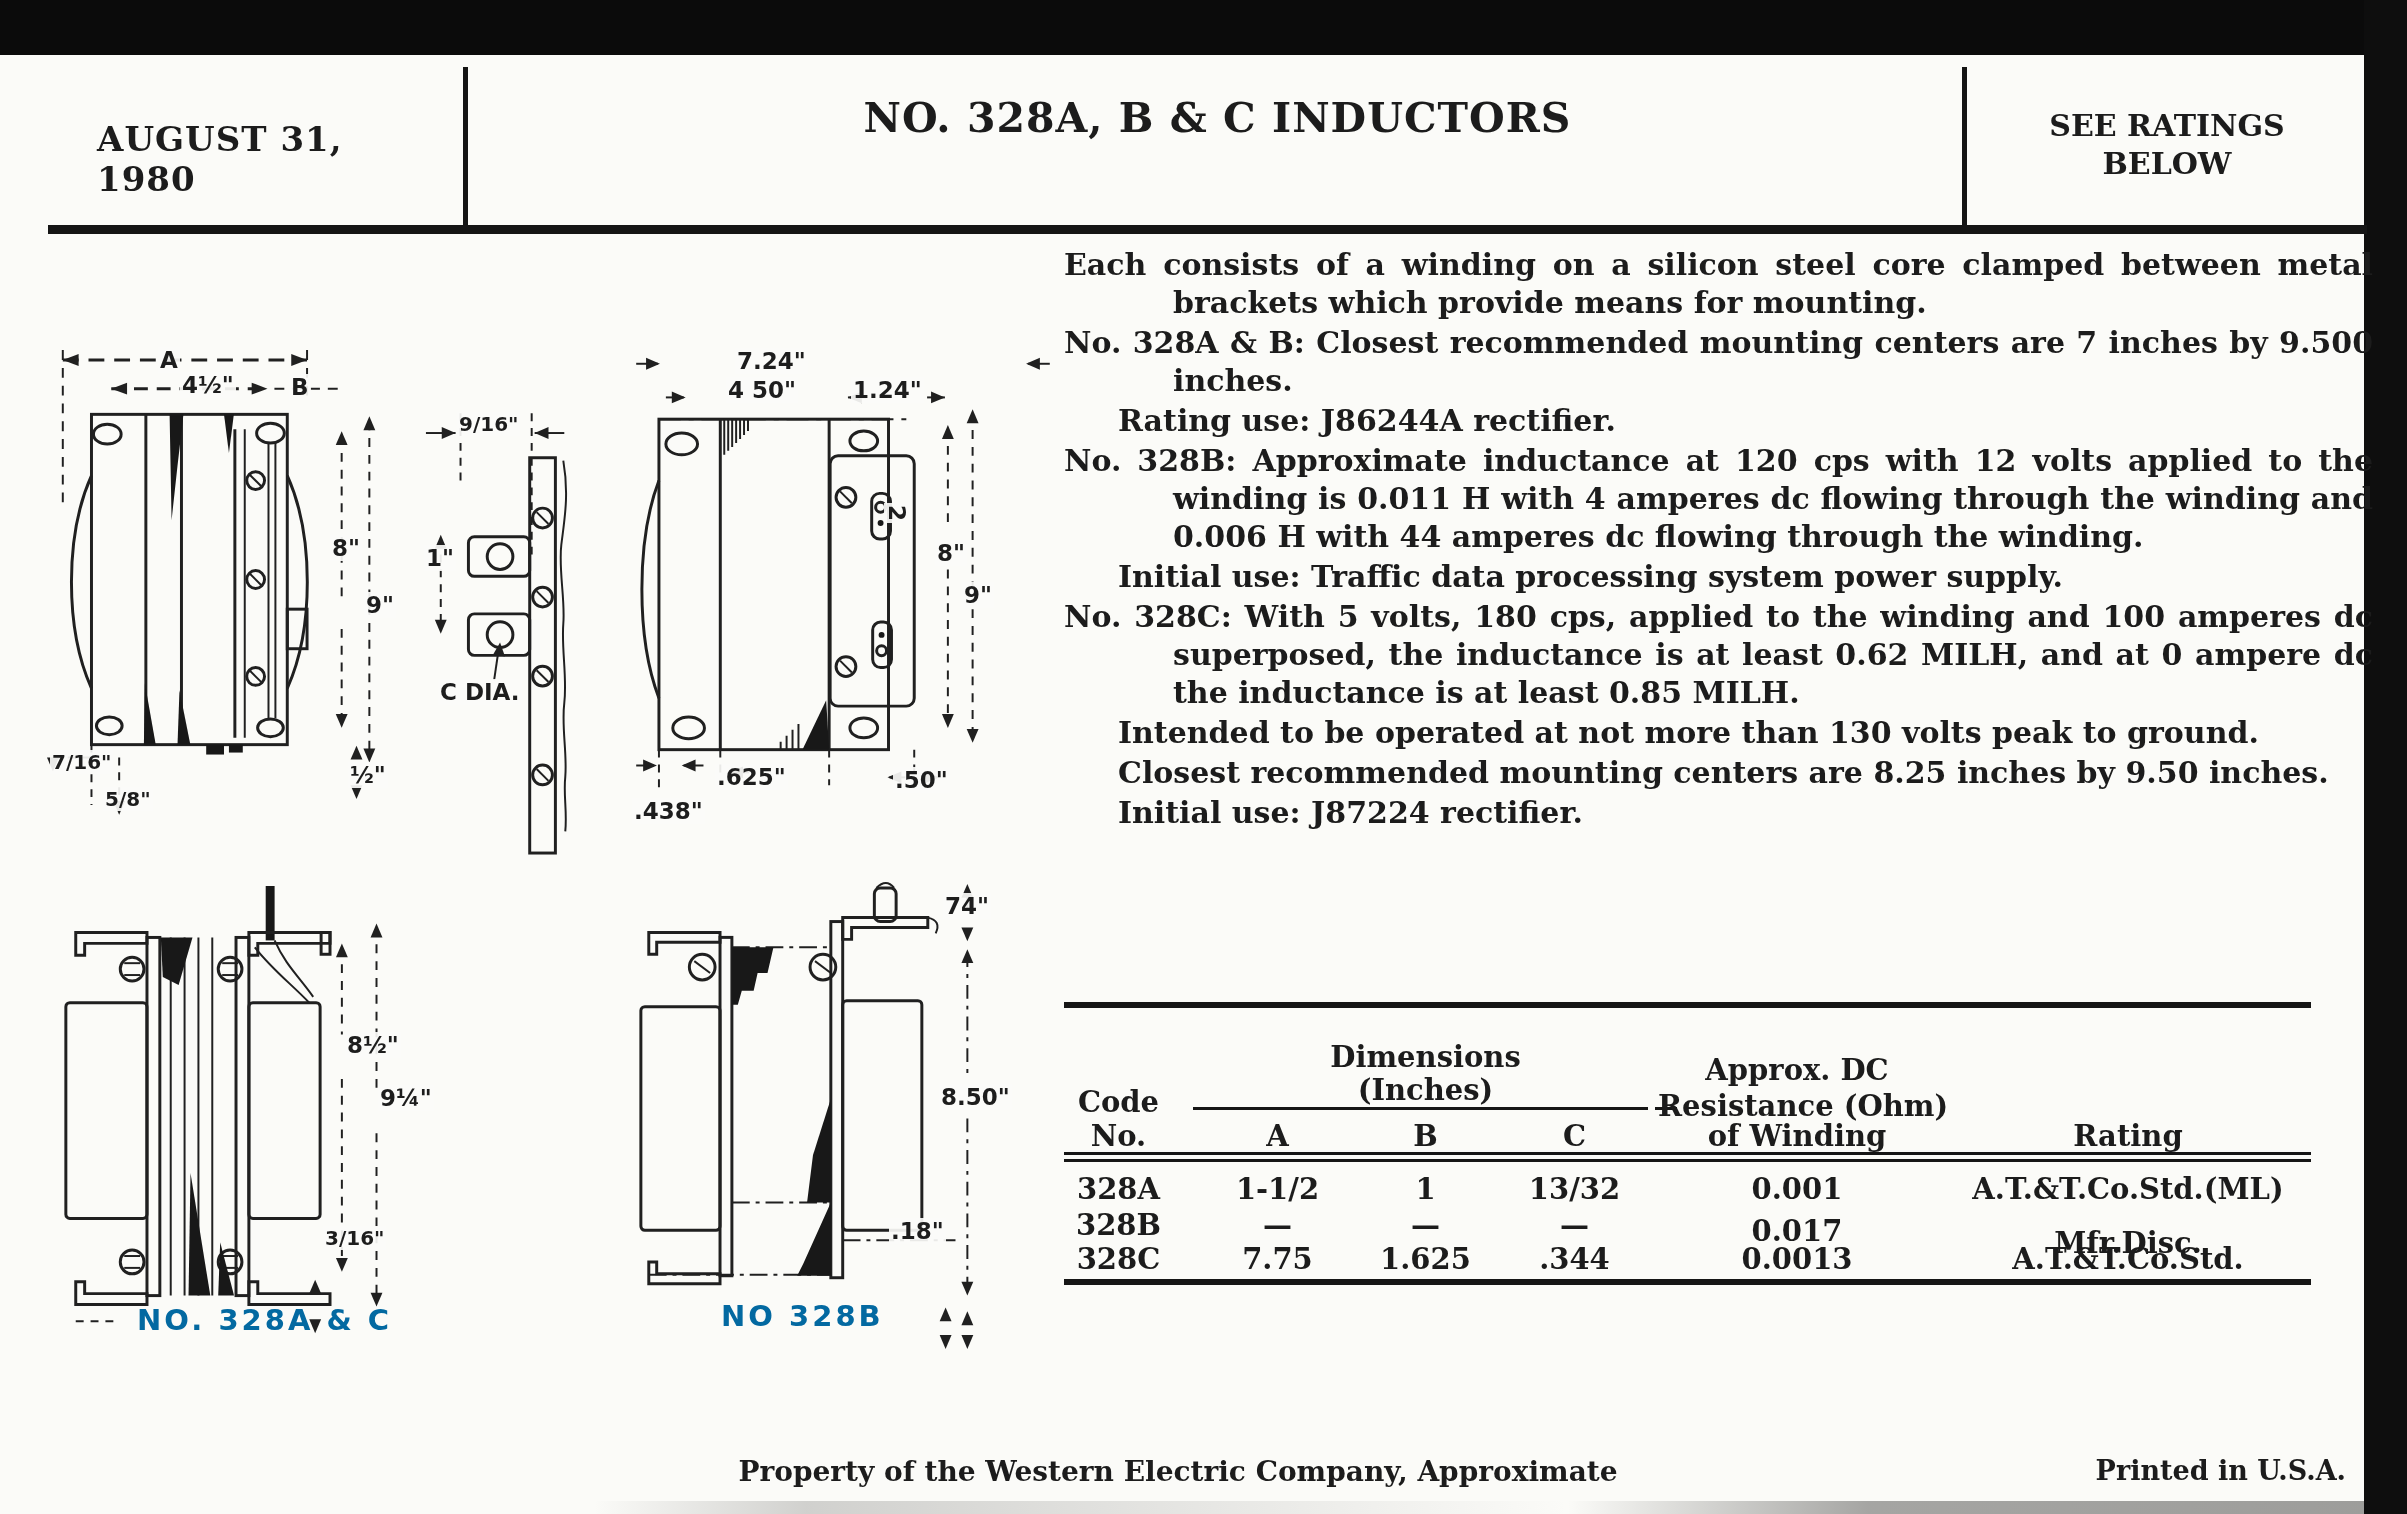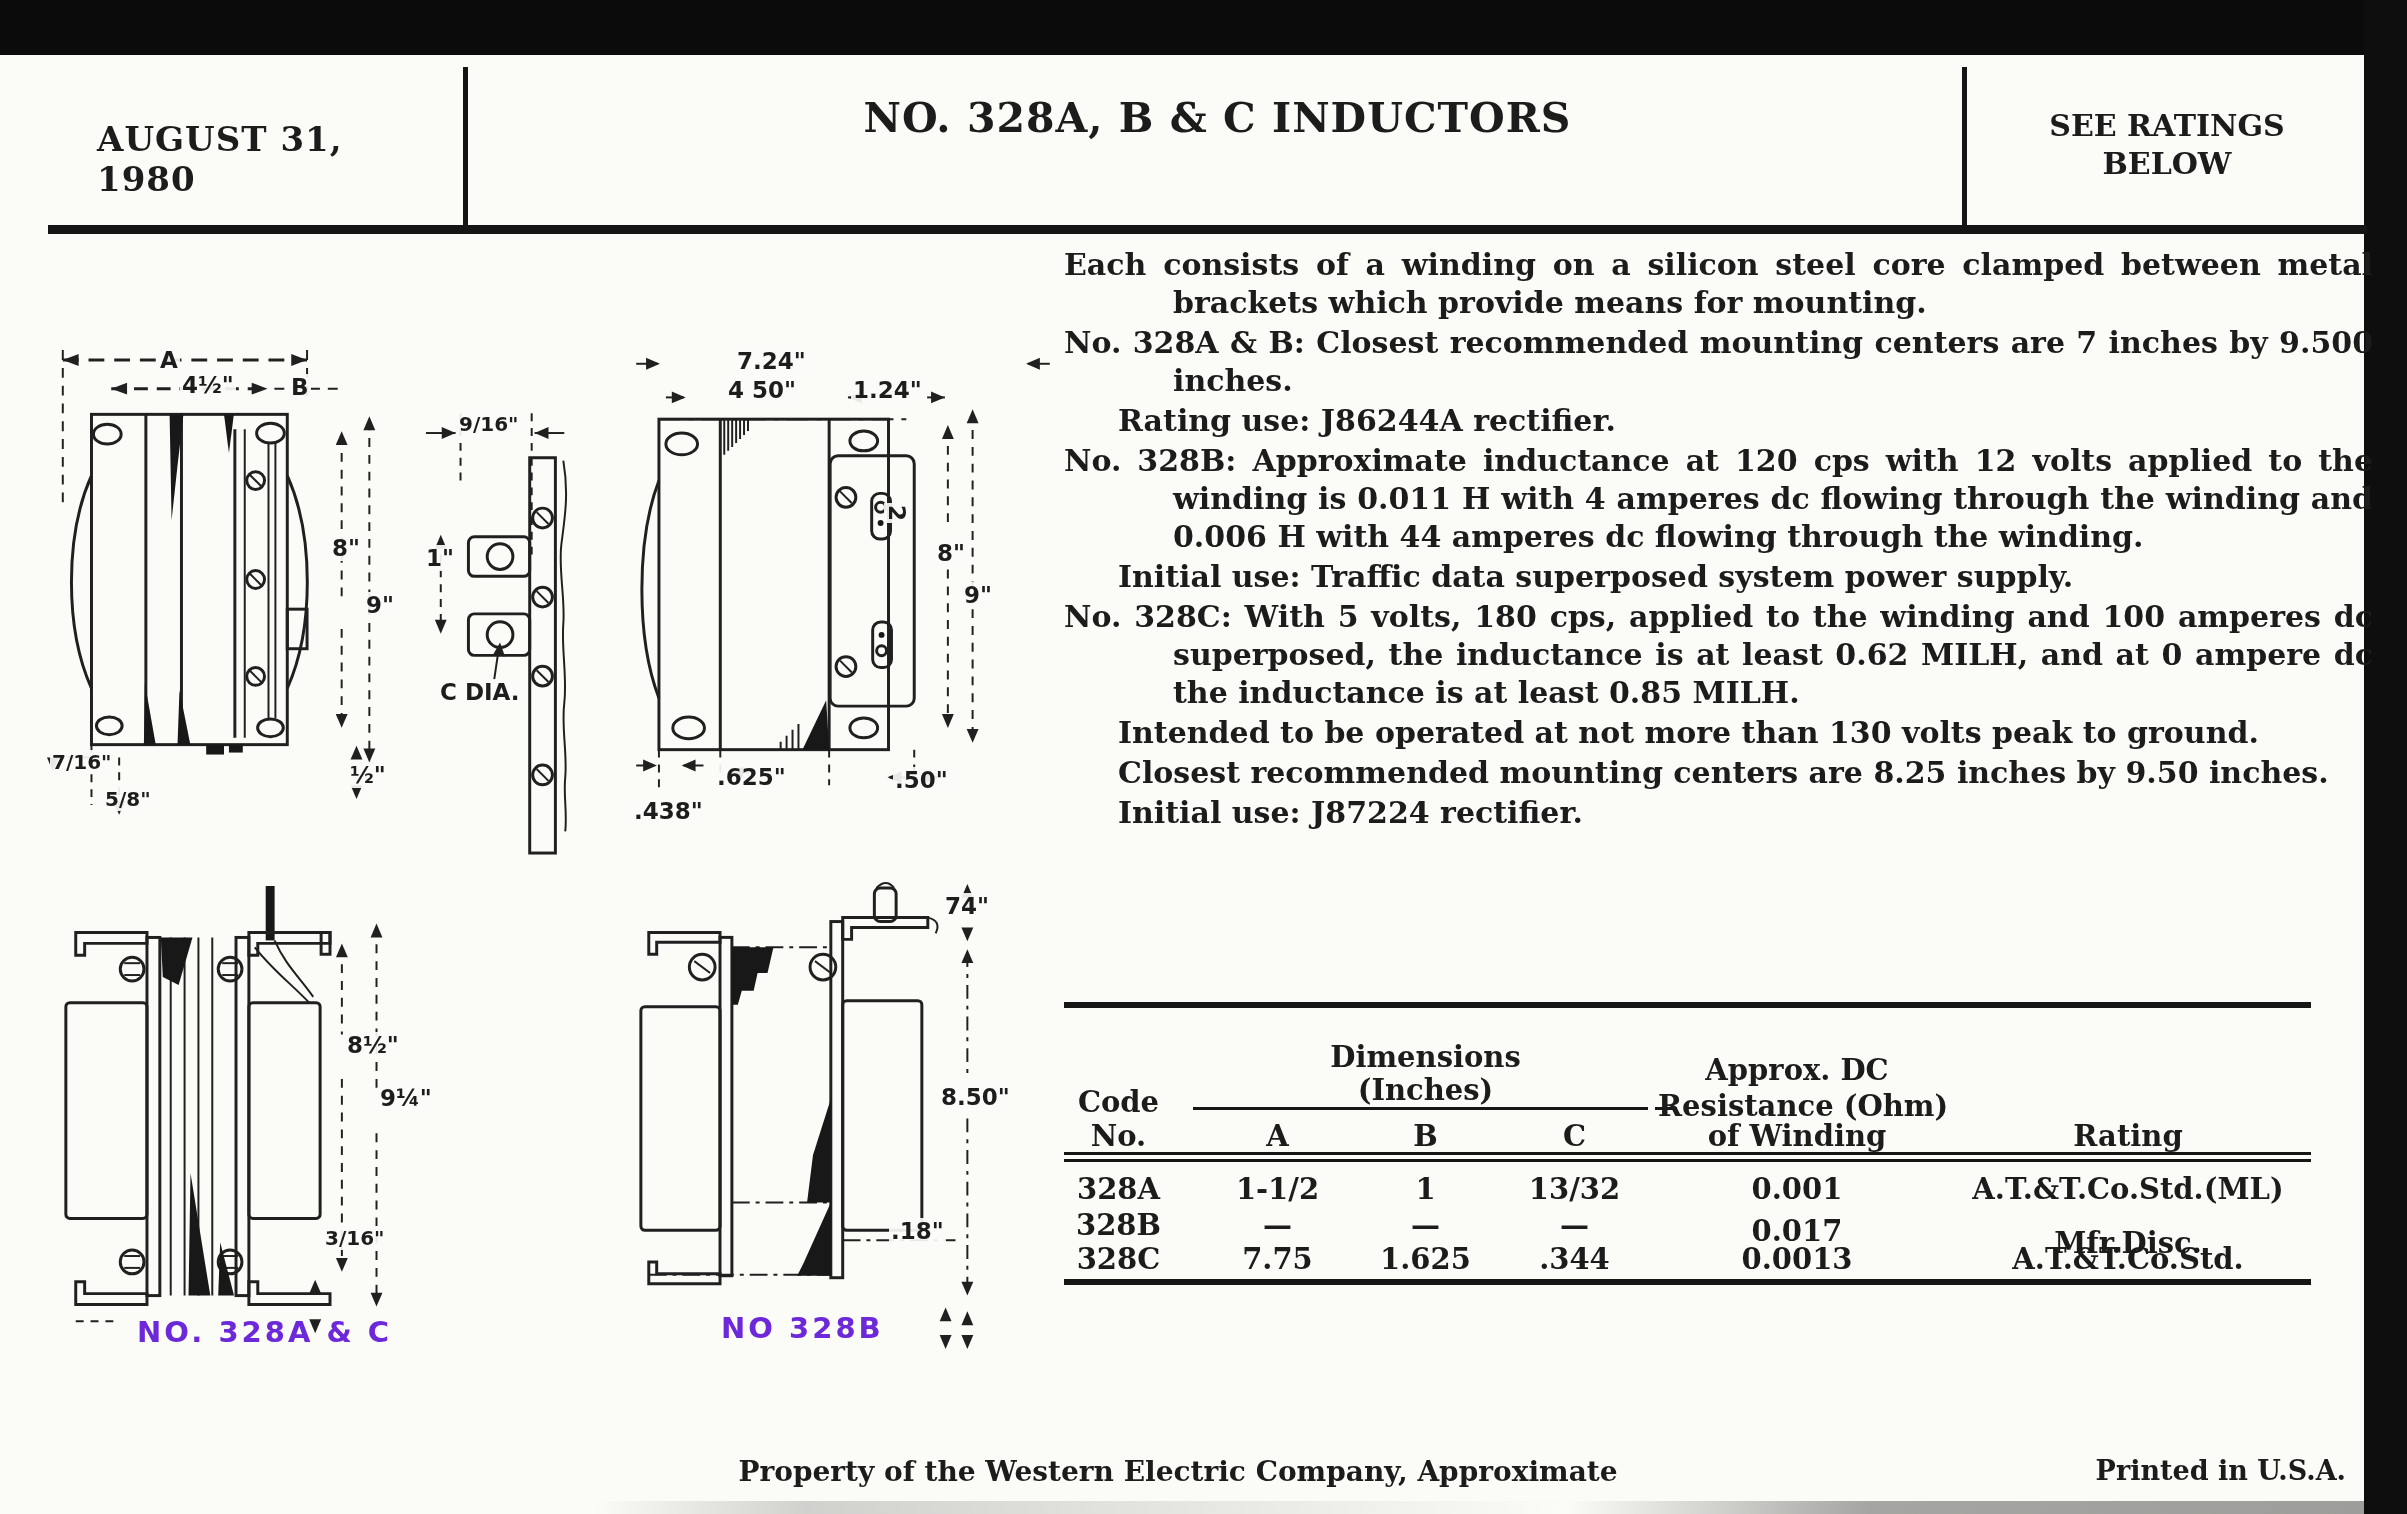--- a/index.html
+++ b/index.html
@@ -29,21 +29,21 @@
   
   .tbl{position:absolute;left:1064px;top:1002px;width:1247px;height:297px;
        font:700 29px/34px "DejaVu Serif",serif;}
   .tbl .cell{position:absolute;text-align:center;white-space:nowrap;}
   .rule{position:absolute;background:#161616;}
   
   svg.draw{position:absolute;stroke:#202020;fill:none;}
   .dim{position:absolute;font:700 23px "DejaVu Sans",sans-serif;color:#1d1d1d;white-space:nowrap;
        background:rgba(251,251,248,.92);padding:0 2px;}
   .dim.small{font-size:20px;}
-  .cap{position:absolute;font:700 29px "DejaVu Sans",sans-serif;letter-spacing:3px;color:#6d28d9;white-space:nowrap;margin-top:12px;}
+  .cap{position:absolute;font:700 29px "DejaVu Sans",sans-serif;letter-spacing:3px;color:#0369a1;white-space:nowrap;}
   
   .foot-l{position:absolute;left:693px;top:1455px;width:970px;text-align:center;font:700 28px "DejaVu Serif",serif;}
   .foot-r{position:absolute;left:2049px;top:1455px;width:297px;font:700 27px "DejaVu Serif",serif;text-align:right;}
 </style>
 </head>
 <body>
 
 <div id="page">
 
   <div class="bar-top"></div>
@@ -58,21 +58,21 @@
     <div>SEE RATINGS</div>
     <div>BELOW</div>
   </div>
   <div class="hrule"></div>
 
   <div class="desc">
     <p class="hang">Each consists of a winding on a silicon steel core clamped between metal brackets which provide means for mounting.</p>
     <p class="hang">No. 328A &amp; B: Closest recommended mounting centers are 7 inches by 9.500 inches.</p>
     <p class="sub">Rating use: J86244A rectifier.</p>
     <p class="hang">No. 328B: Approximate inductance at 120 cps with 12 volts applied to the winding is 0.011 H with 4 amperes dc flowing through the winding and 0.006 H with 44 amperes dc flowing through the winding.</p>
-    <p class="sub">Initial use: Traffic data superposed system power supply.</p>
+    <p class="sub">Initial use: Traffic data processing system power supply.</p>
     <p class="hang">No. 328C: With 5 volts, 180 cps, applied to the winding and 100 amperes dc superposed, the inductance is at least 0.62 MILH, and at 0 ampere dc the inductance is at least 0.85 MILH.</p>
     <p class="sub">Intended to be operated at not more than 130 volts peak to ground.</p>
     <p class="sub">Closest recommended mounting centers are 8.25 inches by 9.50 inches.</p>
     <p class="sub">Initial use: J87224 rectifier.</p>
   </div>
 
   <div class="tbl">
     <div class="rule" style="left:0;top:0;width:1247px;height:6px;"></div>
     <div class="cell" style="left:129px;top:38px;width:465px;">Dimensions</div>
     <div class="cell" style="left:129px;top:71px;width:465px;">(Inches)</div>

